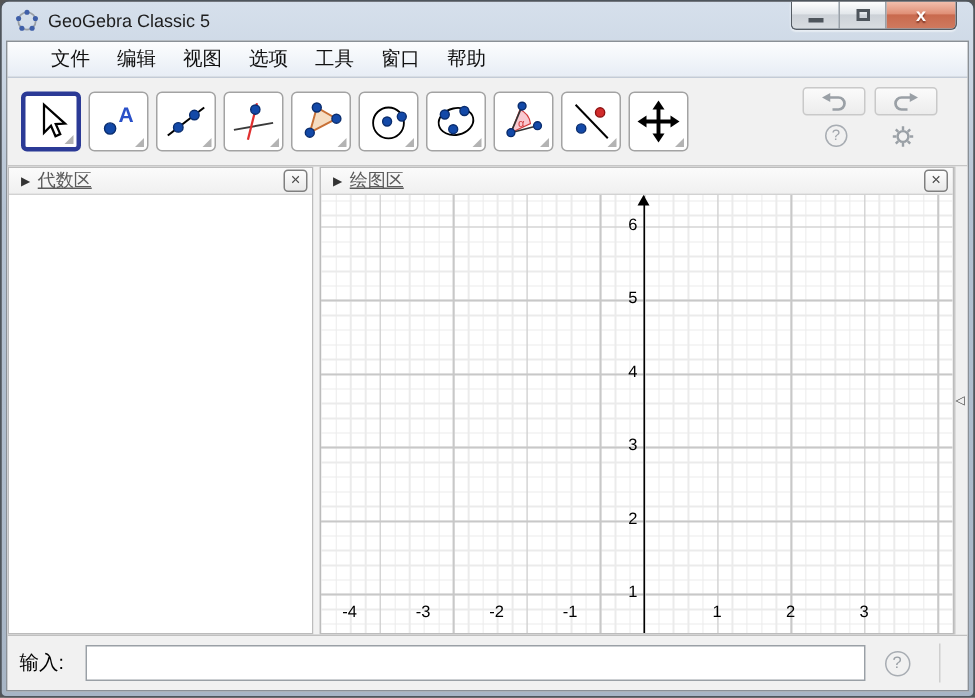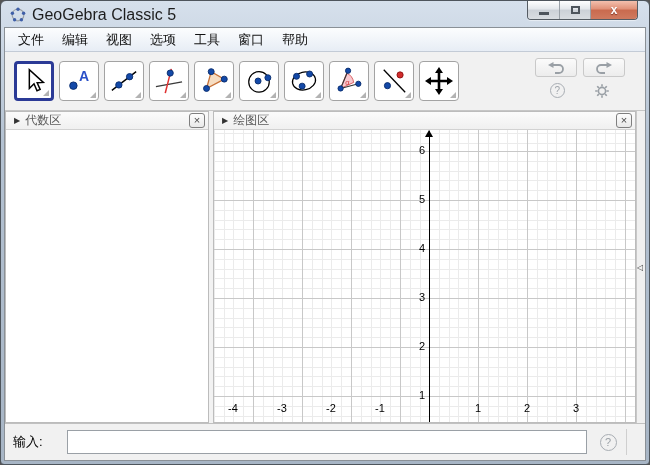--- a/index.html
+++ b/index.html
@@ -6,21 +6,21 @@
   html,body { font-family:"Liberation Sans","DejaVu Sans",sans-serif; background:#555; }
   .window{
     position:relative; width:650px; height:465px;
     border:1px solid #4e555c; border-radius:6px 6px 4px 4px;
     background:linear-gradient(#d6e0ec,#b4c2d2 30%,#a7b5c5);
     overflow:hidden;
   }
   
   .titlebar{ position:absolute; top:0; left:0; right:0; height:26px; }
   .title-left{ position:absolute; left:9px; top:5px; display:flex; align-items:center; gap:6px; }
-  .app-title{ font-size:16px; color:#1d1d1d; white-space:nowrap; }
+  .app-title{ font-size:12px; color:#1d1d1d; white-space:nowrap; }
   .caption-buttons{
     position:absolute; top:0; right:11px; height:19px; display:flex;
     border:1px solid #555c63; border-top:none; border-radius:0 0 4px 4px; overflow:hidden;
     box-shadow:0 1px 1px rgba(255,255,255,.5);
   }
   .cap-btn{ height:100%; display:flex; align-items:center; justify-content:center;
     background:linear-gradient(#ffffff,#e3e7eb 45%,#ccd1d7 50%,#d9dde1); cursor:default; }
   .cap-btn + .cap-btn{ border-left:1px solid #9aa1a8; }
   .cap-min,.cap-max{ width:31px; }
   .cap-close{ width:47px; background:linear-gradient(#f3c0ae,#e09077 45%,#c96a4e 50%,#cf7a5f);
@@ -28,21 +28,21 @@
   .glyph-min{ width:10px; height:3px; background:#4e555c; margin-top:6px; }
   .glyph-max{ width:9px; height:8px; border:2px solid #4e555c; background:transparent; }
   
   .client{
     position:absolute; left:3px; right:3px; top:26px; bottom:3px;
     border:1px solid #8a9096; background:#f2f2f2;
     display:flex; flex-direction:column; overflow:hidden;
   }
   
   .menubar{ height:24px; background:linear-gradient(#fcfdfe,#e7edf5); border-bottom:1px solid #c3cbd6;
-    display:flex; align-items:center; padding-left:4px; }
+    display:flex; align-items:flex-start; padding-left:20px; }
   .menu-item{ font-size:13px; color:#111; padding:2px 9px; cursor:default; }
   
   .toolbar{ height:59px; background:#f1f1f1; border-bottom:1px solid #c6c6c6; position:relative; }
   .tools{ position:absolute; left:9px; top:9px; display:flex; gap:5px; }
   .tool-btn{
     width:40px; height:40px; background:#fff; border:1px solid #a3a3a3; border-radius:4px;
     position:relative; display:flex; align-items:center; justify-content:center; padding:0;
   }
   .tool-btn.selected{ border:3px solid #2b3a96; box-shadow:inset 0 0 0 1px #fff; }
   .corner{ position:absolute; right:2px; bottom:2px; width:0; height:0;
@@ -56,21 +56,21 @@
     font-size:10px; color:#a0a5ab; display:flex; align-items:center; justify-content:center; }
   
   .main{ flex:1; display:flex; background:#f2f2f2; min-height:0; }
   .panel{ display:flex; flex-direction:column; border:1px solid #bcbcbc; background:#fff; min-width:0; }
   .algebra{ width:204px; }
   .splitter{ width:4px; background:#f2f2f2; }
   .graphics{ flex:1; }
   .panel-header{ height:18px; flex:none; background:linear-gradient(#fbfbfb,#f0f0f0);
     border-bottom:1px solid #d2d2d2; display:flex; align-items:center; padding:0 3px; }
   .ph-tri{ font-size:8px; color:#333; margin:0 5px; }
-  .ph-title{ font-size:12px; color:#5a5a5a; }
+  .ph-title{ font-size:12px; color:#5a5a5a;text-decoration:underline; }
   .ph-close{ margin-left:auto; width:16px; height:15px; border:1px solid #7f7f7f; border-radius:3px;
     background:linear-gradient(#fdfdfd,#e9e9e9); color:#4a4a4a; font-size:11px; line-height:13px;
     text-align:center; }
   .algebra-body{ flex:1; background:#fff; }
   
   .canvas{
     position:relative; flex:1; overflow:hidden; background-color:#fff;
     background-image:
       repeating-linear-gradient(to right,#c8c8c8 0 1px,transparent 1px 49px),
       repeating-linear-gradient(to bottom,#c8c8c8 0 1px,transparent 1px 49px),
@@ -82,21 +82,21 @@
   .yaxis-arrow{ position:absolute; left:211px; top:0; width:0; height:0;
     border-left:4px solid transparent; border-right:4px solid transparent; border-bottom:7px solid #000; }
   .xtick{ position:absolute; bottom:8px; transform:translateX(-50%); font-size:11px; color:#000; }
   .ytick{ position:absolute; left:181px; width:30px; text-align:right; font-size:11px; color:#000; }
   .collapse-strip{ width:9px; background:#f0f0f0; border-left:1px solid #c8c8c8; position:relative; }
   .collapse-arrow{ position:absolute; top:50%; left:0px; transform:translateY(-50%);
     font-size:8px; color:#444; }
   
   .inputbar{ height:37px; flex:none; background:#f1f1f1; border-top:1px solid #c0c0c0;
     display:flex; align-items:center; padding:0 8px; }
-  .input-label{ font-size:13px; color:#000; margin-right:24px; white-space:nowrap; }
+  .input-label{ font-size:13px; color:#000; margin-right:14px; white-space:nowrap; }
   .input-field{ width:520px; height:24px; border:1px solid #9aa0a6; background:#fff;
     font-size:13px; padding:0 4px; font-family:"Liberation Sans",sans-serif; }
   .input-help{ width:17px; height:17px; margin-left:13px; border:1.5px solid #a8adb3; border-radius:50%;
     font-size:11px; color:#9aa0a6; display:flex; align-items:center; justify-content:center; }
   .input-sep{ margin-left:auto; width:1px; height:26px; background:#cfcfcf; margin-right:10px; }
   svg{ display:block; }
 </style>
 </head>
 <body>
 

